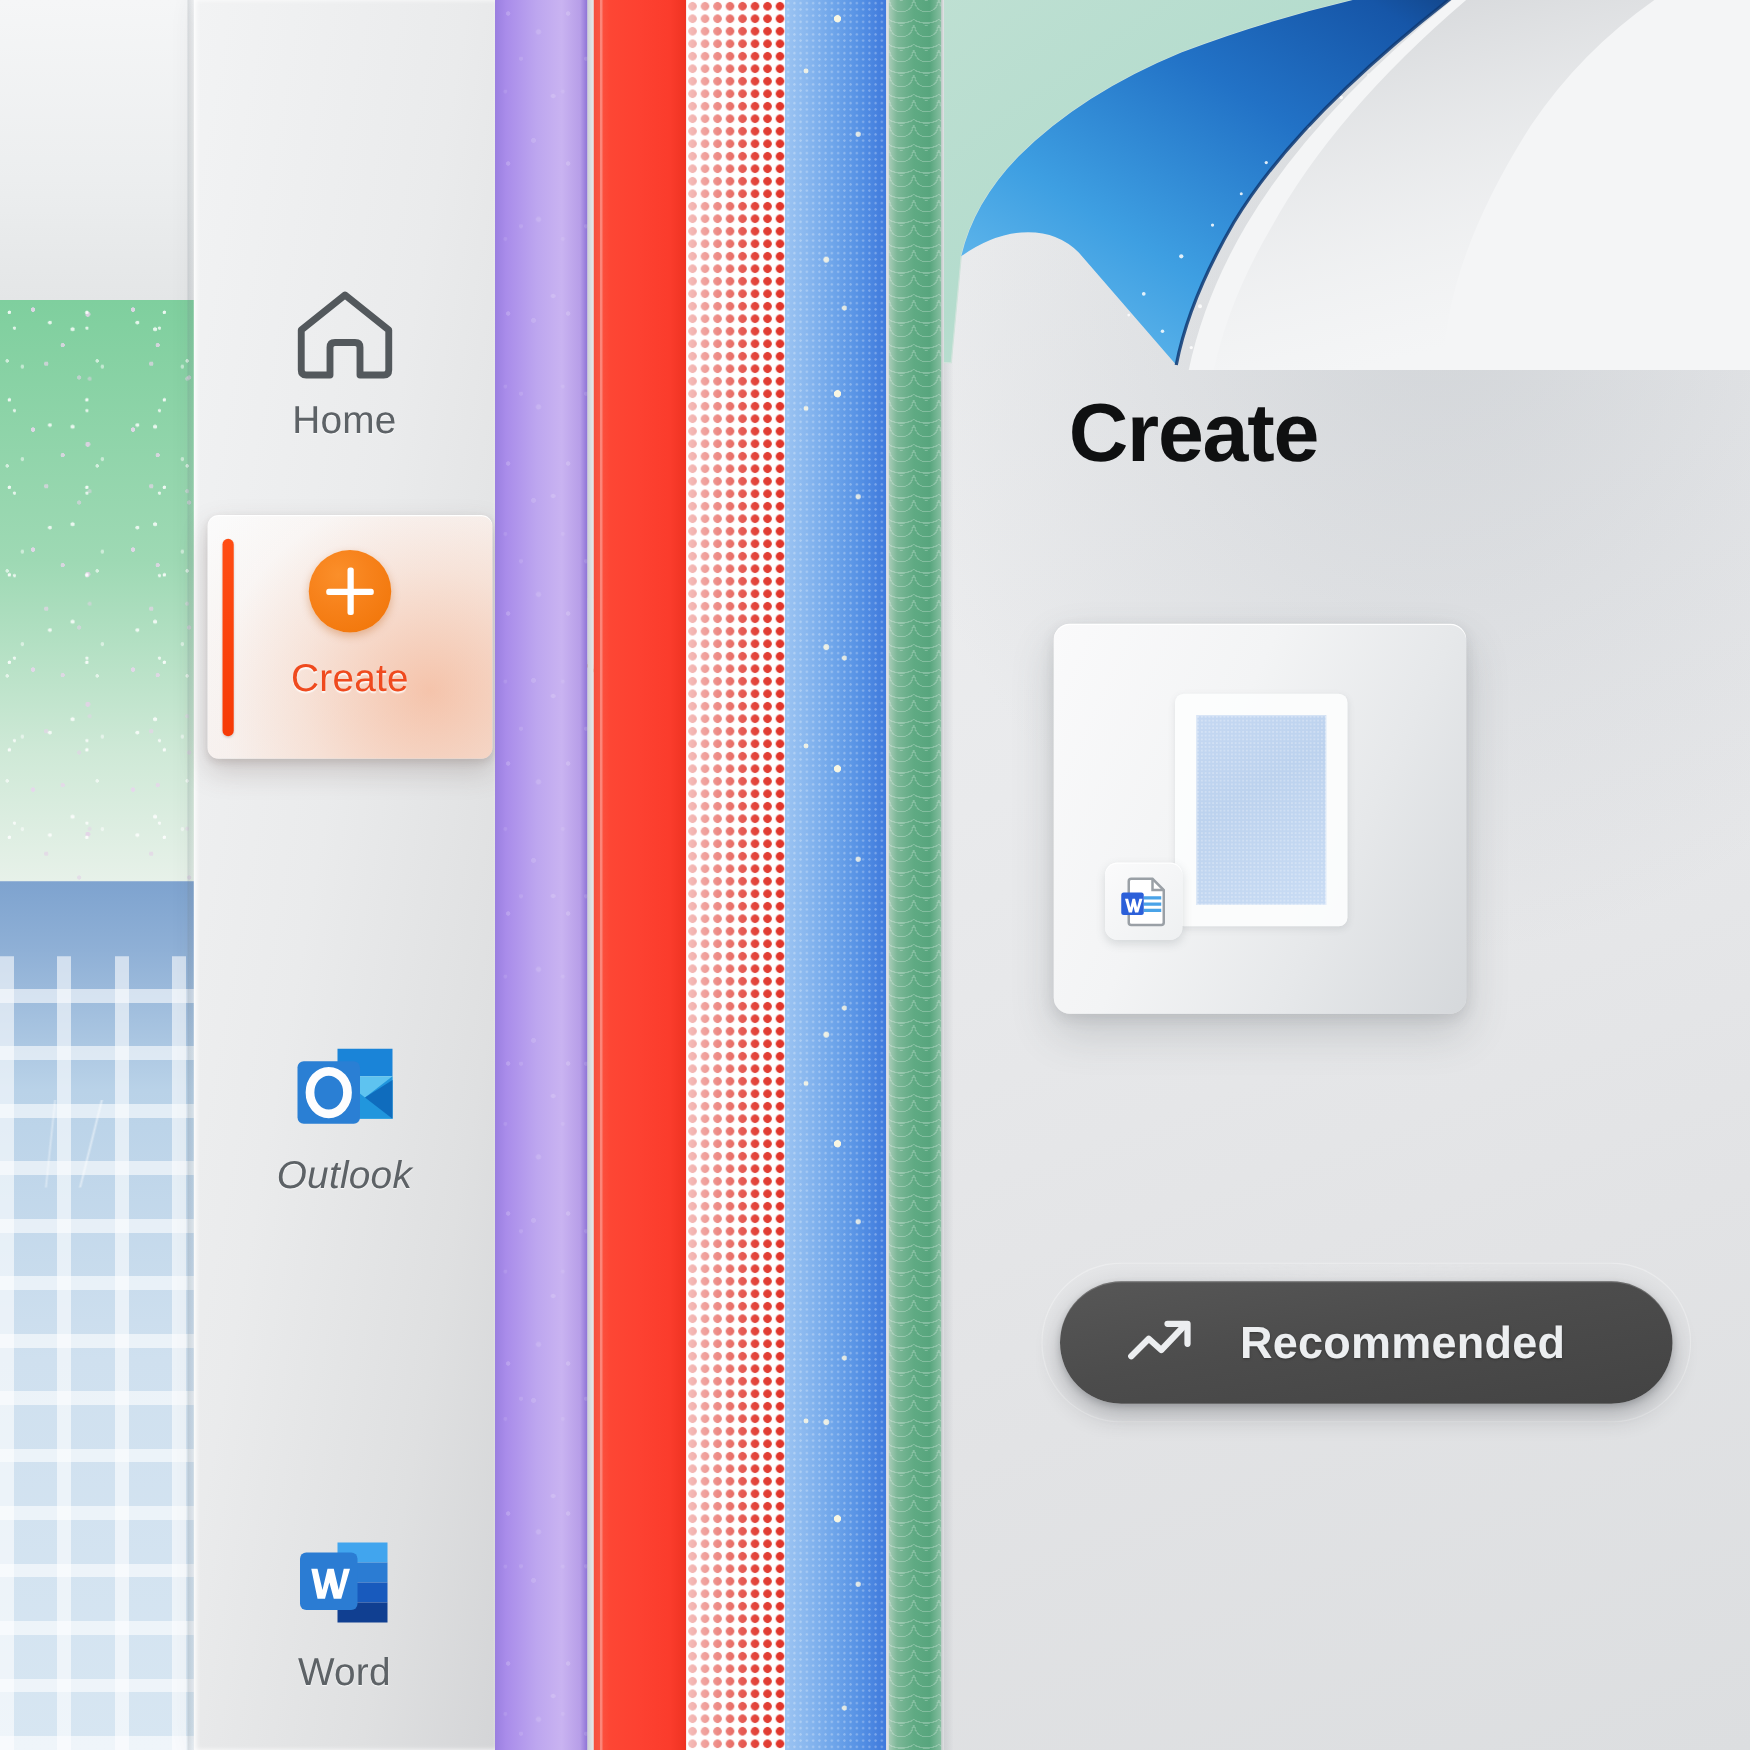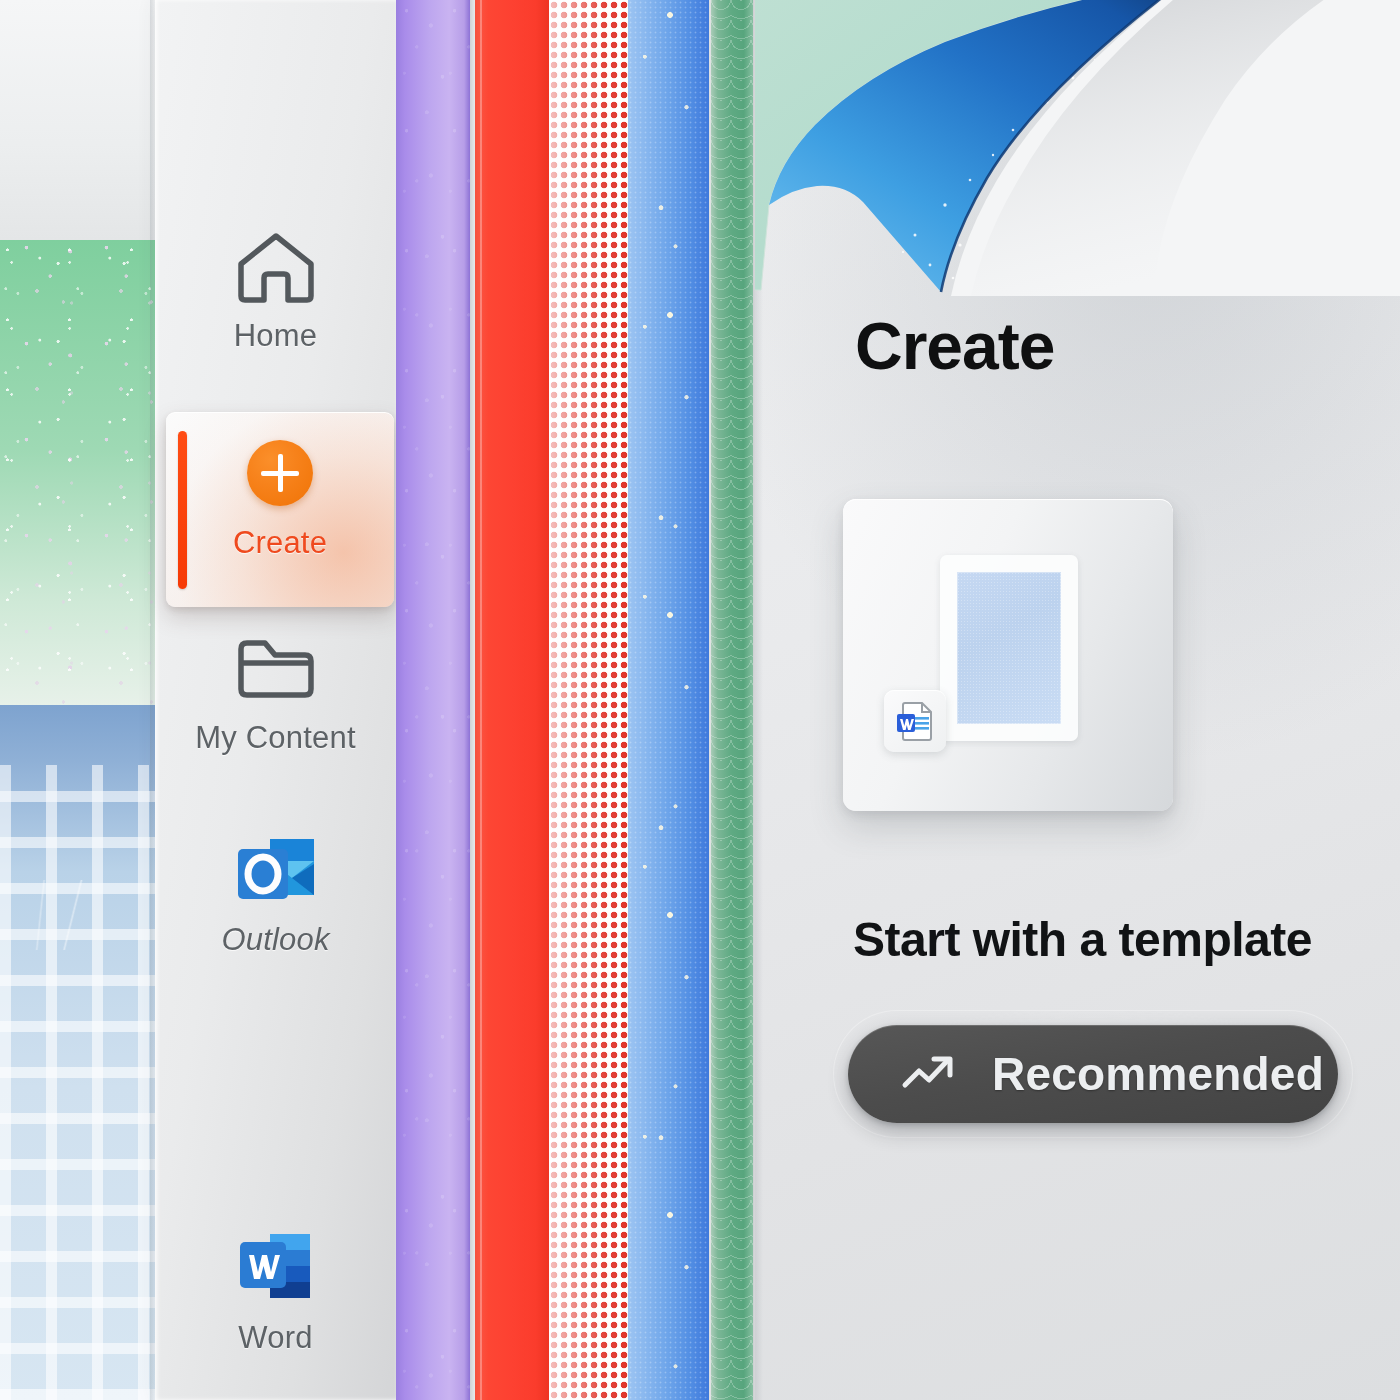--- a/index.html
+++ b/index.html
@@ -223,21 +223,21 @@
 
   .rec-btn {
     position:absolute; left:93px; top:1025px; width:490px; height:98px;
     border-radius:49px;
     background:linear-gradient(170deg,#575757 0%,#4c4c4c 45%,#434343 100%);
     box-shadow:0 9px 20px rgba(45,50,55,.30), 0 2px 5px rgba(45,50,55,.20),
                inset 0 1px 0 rgba(255,255,255,.16);
     display:flex; align-items:center; gap:34px; padding-left:52px;
   }
   .rec-label {
-    font-size:46px; font-weight:bold; color:#eceef0; letter-spacing:.2px;
+    font-size:36px; font-weight:bold; color:#eceef0; letter-spacing:.2px;
     text-shadow:0 1px 2px rgba(0,0,0,.35);
   }
   .rec-halo {
     position:absolute; left:78px; top:1010px; width:520px; height:128px;
     border-radius:64px; pointer-events:none;
     box-shadow:0 0 0 1px rgba(255,255,255,.55) inset;
     background:radial-gradient(60% 60% at 50% 40%, rgba(255,255,255,.5), rgba(255,255,255,0) 72%);
     opacity:.55;
   }
 </style>
@@ -259,29 +259,20 @@
 
     <div class="nav-item" style="top:228px;text-align:right;">
       <div class="nav-icon">
         <svg width="82" height="74" viewBox="0 0 82 74">
           <path d="M6 34 L41 6 L76 34 L76 66 Q76 70 72 70 L53 70 L53 48 Q53 44 49 44 L33 44 Q29 44 29 48 L29 70 L10 70 Q6 70 6 66 Z" fill="none" stroke="#53585c" stroke-width="5.5" stroke-linejoin="round" stroke-linecap="round"></path>
         </svg>
       </div>
       <div class="nav-label">Home</div>
     </div>
 
-    <div class="nav-item" style="top:630px;">
-      <div class="nav-icon">
-        <svg width="86" height="72" viewBox="0 0 86 72">
-          <path d="M8 16 Q8 10 14 10 L32 10 L42 22 L72 22 Q78 22 78 28 L78 56 Q78 62 72 62 L14 62 Q8 62 8 56 Z" fill="none" stroke="#53585c" stroke-width="5.5" stroke-linejoin="round"></path>
-          <path d="M8 30 L78 30" fill="none" stroke="#53585c" stroke-width="5.5"></path>
-        </svg>
-      </div>
-      <div class="nav-label">My Content</div>
-    </div>
 
     <div class="nav-item" style="top:832px;font-style:italic;">
       <div class="nav-icon">
         <svg width="88" height="80" viewBox="0 0 88 80">
           <rect x="38" y="8" width="44" height="22" fill="#1a84d8"></rect>
           <rect x="38" y="30" width="44" height="34" fill="#5ec3f0"></rect>
           <path d="M38 30 L60 47 L82 30 L82 64 L38 64 Z" fill="#2196dd"></path>
           <path d="M60 47 L82 64 L82 33 Z" fill="#0f6cbd"></path>
           <rect x="6" y="18" width="50" height="50" rx="5" fill="#2a7fd4"></rect>
           <ellipse cx="31" cy="43" rx="15" ry="17" fill="none" stroke="#fdfdfe" stroke-width="7"></ellipse>
@@ -400,21 +391,20 @@
           <path d="M27 3 L27 12 L36 12" fill="none" stroke="#9aa0a6" stroke-width="2"></path>
           <rect x="20" y="17" width="14" height="2.6" fill="#4aa3e8"></rect>
           <rect x="20" y="22" width="14" height="2.6" fill="#4aa3e8"></rect>
           <rect x="20" y="27" width="14" height="2.6" fill="#4aa3e8"></rect>
           <rect x="2" y="14" width="18" height="18" rx="2" fill="#2b5fd9"></rect>
           <path d="M5 19 L7.5 19 L9.3 26 L11 19 L13 19 L14.7 26 L16.5 19 L19 19 L15.6 30 L13 30 L11.8 25 L10.6 30 L8 30 Z" fill="#ffffff"></path>
         </svg>
       </div>
     </div>
 
-    <h2 class="sub-title">Start with a template</h2>
 
     <div class="rec-halo"></div>
     <div class="rec-btn">
       <span>
         <svg width="58" height="42" viewBox="0 0 58 42">
           <path d="M5 34 L19 20 L29 29 L48 9" fill="none" stroke="#eceef0" stroke-width="5" stroke-linecap="round" stroke-linejoin="round"></path>
           <path d="M34 8 L50 8 L50 24" fill="none" stroke="#eceef0" stroke-width="5" stroke-linecap="round" stroke-linejoin="round"></path>
         </svg>
       </span>
       <span class="rec-label">Recommended</span>

